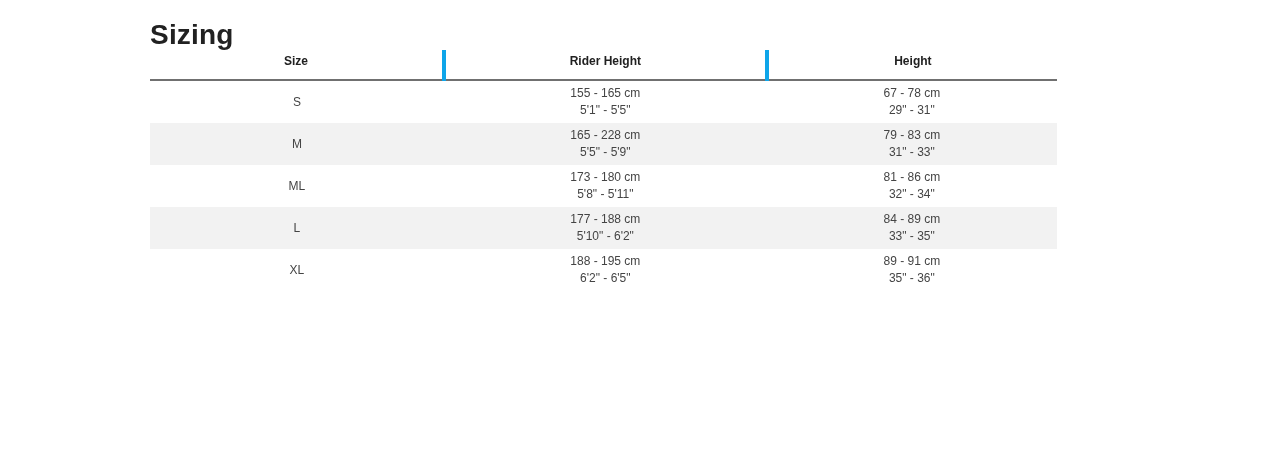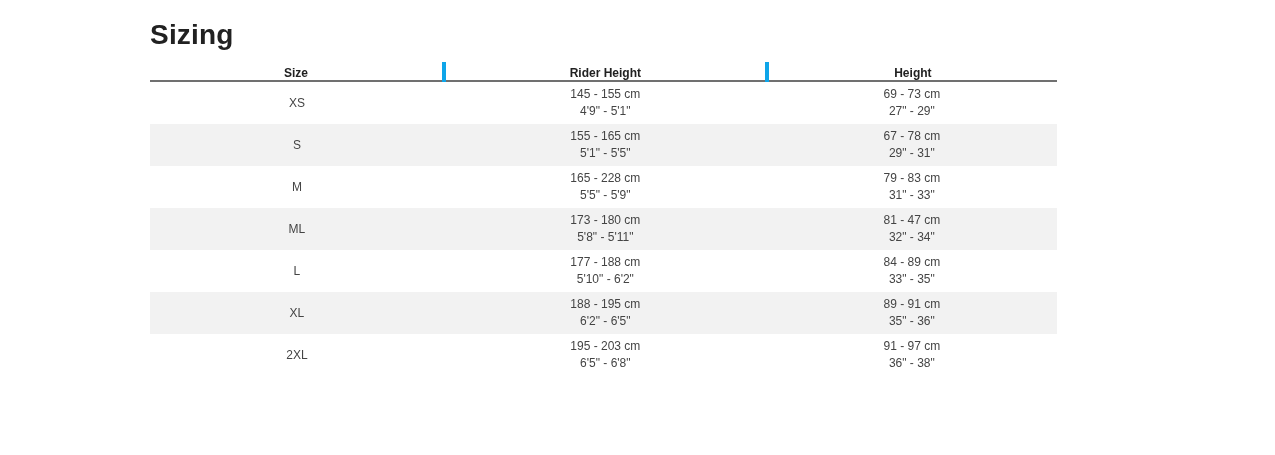--- a/index.html
+++ b/index.html
@@ -20,39 +20,39 @@
     position: relative;
     overflow: hidden;
   }
   .wrap {
     position: absolute;
     left: 150px;
     top: 20px;
     width: 907px;
   }
   h2.title {
-    margin: 0 0 12px 0;
+    margin: 0 0 0 0;
     font-size: 28px;
     line-height: 30px;
     font-weight: 800;
     letter-spacing: 0.2px;
     color: var(--title-text);
   }
   table.sizing {
     width: 907px;
     border-collapse: collapse;
     table-layout: fixed;
   }
   thead th {
     font-size: 12px;
     line-height: 13px;
     font-weight: 700;
     color: var(--header-text);
     text-align: center;
-    padding: 5px 0 0 0;
+    padding: 5px 0 11px 0;
     border-bottom: 2px solid var(--header-border);
   }
   
   thead th + th { border-left: 4px solid #0ea5e9; }
   tbody tr { height: 42px; }
   tbody tr:nth-child(even) { background: var(--stripe-row-bg); }
   tbody td {
     text-align: center;
     vertical-align: middle;
     padding: 4px 0;
@@ -76,33 +76,20 @@
     <thead>
       <tr>
         <th>Size</th>
         <th>Rider Height</th>
         <th>Height</th>
       </tr>
     </thead>
     <tbody>
         <tr>
     <td>
-      <div class="line">XS</div>
-    </td>
-    <td>
-      <div class="line">145 - 155 cm</div>
-      <div class="line">4'9" - 5'1"</div>
-    </td>
-    <td>
-      <div class="line">69 - 73 cm</div>
-      <div class="line">27" - 29"</div>
-    </td>
-  </tr>
-        <tr>
-    <td>
       <div class="line">S</div>
     </td>
     <td>
       <div class="line">155 - 165 cm</div>
       <div class="line">5'1" - 5'5"</div>
     </td>
     <td>
       <div class="line">67 - 78 cm</div>
       <div class="line">29" - 31"</div>
     </td>
@@ -122,21 +109,21 @@
   </tr>
         <tr>
     <td>
       <div class="line">ML</div>
     </td>
     <td>
       <div class="line">173 - 180 cm</div>
       <div class="line">5'8" - 5'11"</div>
     </td>
     <td>
-      <div class="line">81 - 47 cm</div>
+      <div class="line">81 - 86 cm</div>
       <div class="line">32" - 34"</div>
     </td>
   </tr>
         <tr>
     <td>
       <div class="line">L</div>
     </td>
     <td>
       <div class="line">177 - 188 cm</div>
       <div class="line">5'10" - 6'2"</div>
@@ -152,28 +139,15 @@
     </td>
     <td>
       <div class="line">188 - 195 cm</div>
       <div class="line">6'2" - 6'5"</div>
     </td>
     <td>
       <div class="line">89 - 91 cm</div>
       <div class="line">35" - 36"</div>
     </td>
   </tr>
-        <tr>
-    <td>
-      <div class="line">2XL</div>
-    </td>
-    <td>
-      <div class="line">195 - 203 cm</div>
-      <div class="line">6'5" - 6'8"</div>
-    </td>
-    <td>
-      <div class="line">91 - 97 cm</div>
-      <div class="line">36" - 38"</div>
-    </td>
-  </tr>
       </tbody>
   </table>
 </div>
 
 </body></html>

